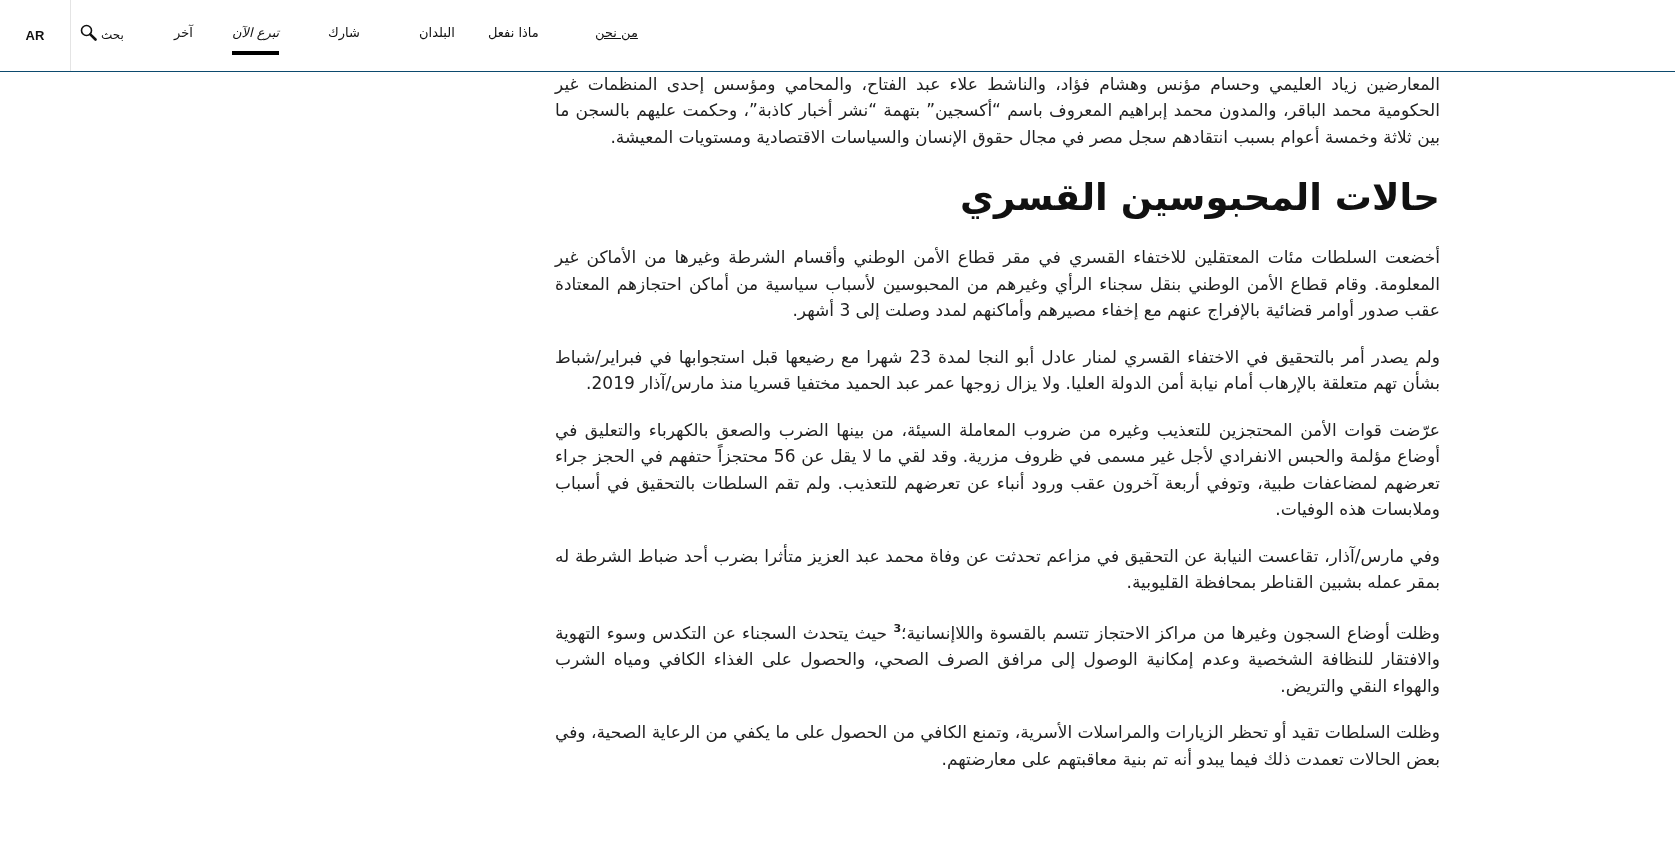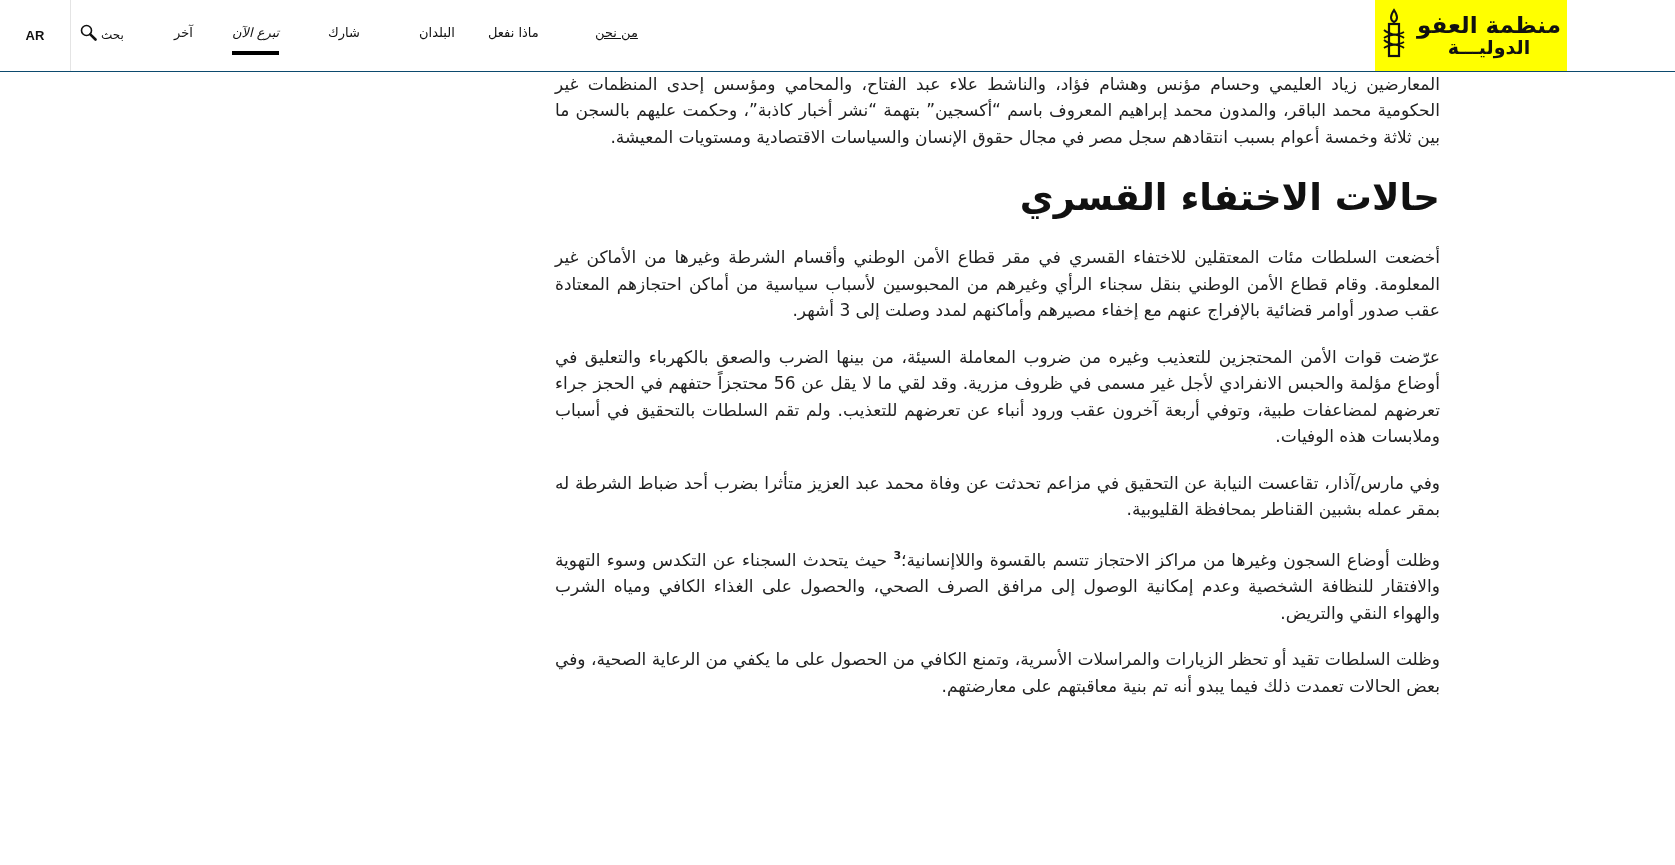--- a/index.html
+++ b/index.html
@@ -18,22 +18,23 @@
   .article { position:absolute; top:44px; left:555px; width:885px; direction:rtl; text-align:justify; }
   .article p { font-size:17px; line-height:26.5px; margin:0 0 20px 0; color:#222; }
   .article h2 { font-size:37px; font-weight:bold; margin:0; line-height:1.2; color:#111; text-align:right; }
   sup { font-size:11px; font-weight:bold; }
 </style>
 </head>
 <body>
 
 <div class="article">
   <p style="margin-top:0;">وفيما بين شهري يوليو/حزيران وديسمبر/كانون الأول، أدانت محاكم الطوارئ الناشط أحمد سمير سنطاوي، إلى جانب السياسيين المعارضين زياد العليمي وحسام مؤنس وهشام فؤاد، والناشط علاء عبد الفتاح، والمحامي ومؤسس إحدى المنظمات غير الحكومية محمد الباقر، والمدون محمد إبراهيم المعروف باسم “أكسجين” بتهمة “نشر أخبار كاذبة”، وحكمت عليهم بالسجن ما بين ثلاثة وخمسة أعوام بسبب انتقادهم سجل مصر في مجال حقوق الإنسان والسياسات الاقتصادية ومستويات المعيشة.</p>
-  <h2 style="margin-top:26px;margin-bottom:24px;">حالات الاختفاء القسري</h2>
+  <h2 style="margin-top:26px;margin-bottom:24px;">حالات المحبوسين القسري</h2>
   <p>أخضعت السلطات مئات المعتقلين للاختفاء القسري في مقر قطاع الأمن الوطني وأقسام الشرطة وغيرها من الأماكن غير المعلومة. وقام قطاع الأمن الوطني بنقل سجناء الرأي وغيرهم من المحبوسين لأسباب سياسية من أماكن احتجازهم المعتادة عقب صدور أوامر قضائية بالإفراج عنهم مع إخفاء مصيرهم وأماكنهم لمدد وصلت إلى 3 أشهر.</p>
+  <p>ولم يصدر أمر بالتحقيق في الاختفاء القسري لمنار عادل أبو النجا لمدة 23 شهرا مع رضيعها قبل استجوابها في فبراير/شباط بشأن تهم متعلقة بالإرهاب أمام نيابة أمن الدولة العليا. ولا يزال زوجها عمر عبد الحميد مختفيا قسريا منذ مارس/آذار 2019.</p>
   <p>عرّضت قوات الأمن المحتجزين للتعذيب وغيره من ضروب المعاملة السيئة، من بينها الضرب والصعق بالكهرباء والتعليق في أوضاع مؤلمة والحبس الانفرادي لأجل غير مسمى في ظروف مزرية. وقد لقي ما لا يقل عن 56 محتجزاً حتفهم في الحجز جراء تعرضهم لمضاعفات طبية، وتوفي أربعة آخرون عقب ورود أنباء عن تعرضهم للتعذيب. ولم تقم السلطات بالتحقيق في أسباب وملابسات هذه الوفيات.</p>
   <p>وفي مارس/آذار، تقاعست النيابة عن التحقيق في مزاعم تحدثت عن وفاة محمد عبد العزيز متأثرا بضرب أحد ضباط الشرطة له بمقر عمله بشبين القناطر بمحافظة القليوبية.</p>
   <p><span>وظلت أوضاع السجون وغيرها من مراكز الاحتجاز تتسم بالقسوة واللاإنسانية؛</span><sup>3</sup><span> حيث يتحدث السجناء عن التكدس وسوء التهوية والافتقار للنظافة الشخصية وعدم إمكانية الوصول إلى مرافق الصرف الصحي، والحصول على الغذاء الكافي ومياه الشرب والهواء النقي والتريض.</span></p>
   <p>وظلت السلطات تقيد أو تحظر الزيارات والمراسلات الأسرية، وتمنع الكافي من الحصول على ما يكفي من الرعاية الصحية، وفي بعض الحالات تعمدت ذلك فيما يبدو أنه تم بنية معاقبتهم على معارضتهم.</p>
 </div>
 
 <div class="header">
   <div class="lang">AR</div>
 
   <div class="search">
@@ -48,26 +49,13 @@
 
   <div class="nav">
     <span class="nav-item" style="left:166px;margin-left:8px;">آخر</span>
     <span class="nav-item active" style="left:232px;font-style:italic;">تبرع الآن</span>
     <span class="nav-item" style="left:328px;">شارك</span>
     <span class="nav-item" style="left:419px;">البلدان</span>
     <span class="nav-item" style="left:468px;margin-left:20px;">ماذا نفعل</span>
     <span class="nav-item" style="left:595px;text-decoration:underline;">من نحن</span>
   </div>
 
-  <div class="logo">
-    <span>
-      <svg width="26" height="52" viewBox="0 0 26 52">
-        <path d="M13 2 C9 8, 9 12, 13 14 C17 12, 17 8, 13 2 Z" fill="none" stroke="#111" stroke-width="2"></path>
-        <rect x="8" y="16" width="10" height="32" fill="none" stroke="#111" stroke-width="2.2"></rect>
-        <path d="M3 22 C10 28, 18 26, 23 30 M3 32 C10 38, 18 36, 23 40 M23 24 C16 28, 8 26, 3 30 M23 34 C16 38, 8 36, 3 40" fill="none" stroke="#111" stroke-width="1.8"></path>
-      </svg>
-    </span>
-    <span class="logo-text">
-      <span class="l1">منظمة العفو</span>
-      <span class="l2">الدوليـــة</span>
-    </span>
-  </div>
 </div>
 
 </body></html>

